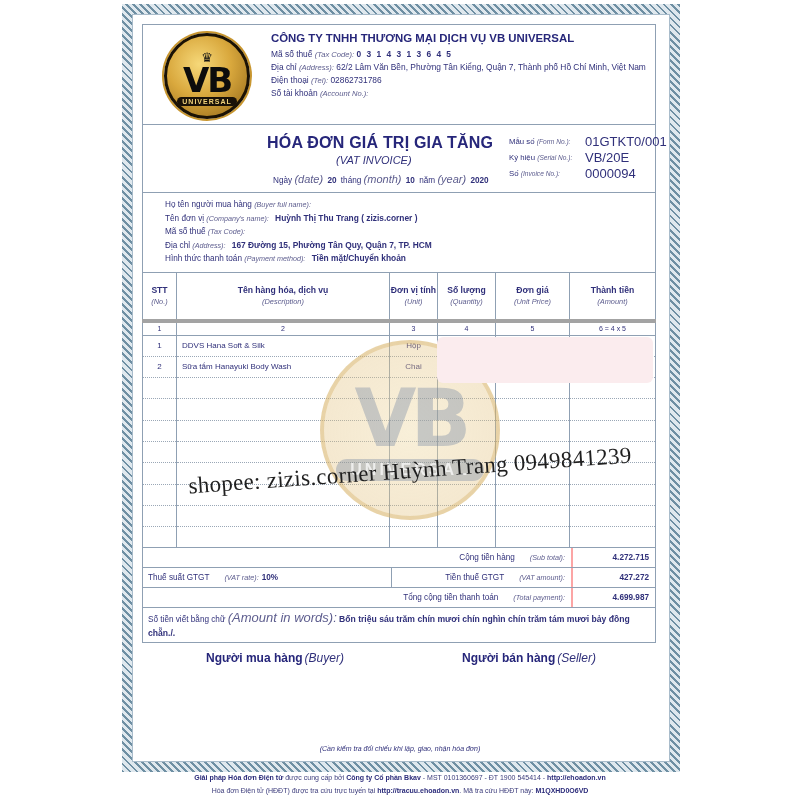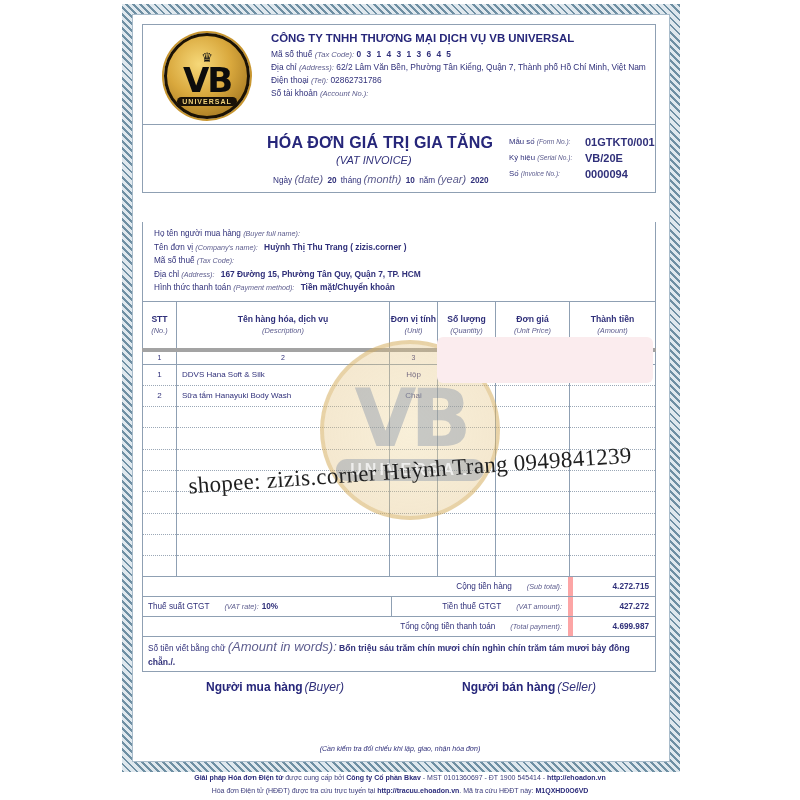--- a/index.html
+++ b/index.html
@@ -44,45 +44,45 @@
   .title-block { height: 68px; border-top: none; position: relative; }
   .title { position: absolute; left: 124px; top: 9px; font-size: 16px; font-weight: bold; color: #26267a; letter-spacing: 0.2px; }
   .subtitle { position: absolute; left: 193px; top: 29px; font-size: 11px; font-style: italic; color: #30307a; }
   .date-line { position: absolute; left: 130px; top: 48px; font-size: 8.2px; color: #30307a; }
   .date-line i { font-size: 11px; color: #5d5d8e; }
   .date-line b { margin: 0 2px; }
   .form-info { position: absolute; left: 366px; top: 9px; font-size: 7.8px; line-height: 16px; color: #30307a; }
   .form-info .row { display: flex; }
   .form-info .lbl { width: 76px; }
   .form-info .lbl i { font-size: 6.6px; color: #5d5d8e; }
-  .form-info .val { font-weight: bold; font-size: 11px; }
-
-  
-  .buyer { height: 80px; border-top: none; padding: 5px 11px; font-size: 8.2px; line-height: 13.5px; color: #30307a; margin-top: 29px; }
+  .form-info .val { font-weight: normal; font-size: 13px; }
+
+  
+  .buyer { height: 80px; border-top: none; padding: 5px 22px; font-size: 8.2px; line-height: 13.5px; color: #30307a; }
   .buyer i { font-style: italic; font-size: 7.2px; color: #5d5d8e; }
   .buyer b { font-weight: bold; margin-left: 4px; font-size: 8.4px; }
 
   
   table.items { width: 100%; border-collapse: collapse; font-size: 8px; color: #30307a; border: 1px solid #8fa0b3; border-top: none; }
   .items th, .items td { border-left: 1px solid #8fa0b3; border-right: 1px solid #8fa0b3; }
   .items thead th { height: 48px; font-weight: bold; font-size: 8.6px; border-bottom: 4px solid #a3a3a3; vertical-align: middle; line-height: 12px; }
   .items thead th i { font-weight: normal; font-style: italic; font-size: 7.4px; color: #5d5d8e; display: block; }
   .items .nums td { height: 14px; text-align: center; font-size: 7px; border-bottom: 1px solid #8fa0b3; }
   .items tbody.body td { height: 21.3px; border-bottom: 1px dotted #9aa7b6; }
   .items tbody.body tr:last-child td { border-bottom: 1px solid #8fa0b3; }
   .items td.c { text-align: center; }
   .items td.l { padding-left: 5px; }
   .items td.r { text-align: right; padding-right: 5px; }
 
   .redact { position: absolute; left: 437px; top: 337px; width: 216px; height: 46px; background: #fbecee; border-radius: 6px; z-index: 3; }
 
   
   .totals { font-size: 8.2px; color: #30307a; }
   .trow { display: flex; height: 20px; border: 1px solid #8fa0b3; border-top: none; align-items: center; }
-  .trow .lab { flex: 1; text-align: right; padding-right: 6px; height: 100%; display: flex; align-items: center; justify-content: flex-end; border-right: 5px solid #fca5a5; }
+  .trow .lab { flex: 1; text-align: right; padding-right: 6px; height: 100%; display: flex; align-items: center; justify-content: flex-end; border-right: 2px solid #fca5a5; }
   .trow .val { width: 82px; text-align: right; padding-right: 6px; font-weight: bold; }
   .trow i { font-style: italic; color: #5d5d8e; font-size: 7.2px; margin-left: 15px; }
   .trow .left { width: 249px; padding-left: 5px; height: 100%; display: flex; align-items: center; border-right: 1px solid #8fa0b3; }
   .trow .left b { margin-left: 3px; }
   .words { border: 1px solid #8fa0b3; border-top: none; padding: 4px 5px; font-size: 8.2px; line-height: 12.5px; height: 35px; color: #30307a; }
   .words i { font-style: italic; color: #5d5d8e; font-size: 13px; }
   .words b { font-weight: bold; font-size: 8.6px; }
 
   .signs { position: relative; height: 100px; font-size: 12px; color: #26267a; }
   .sign { position: absolute; top: 8px; font-weight: bold; }

